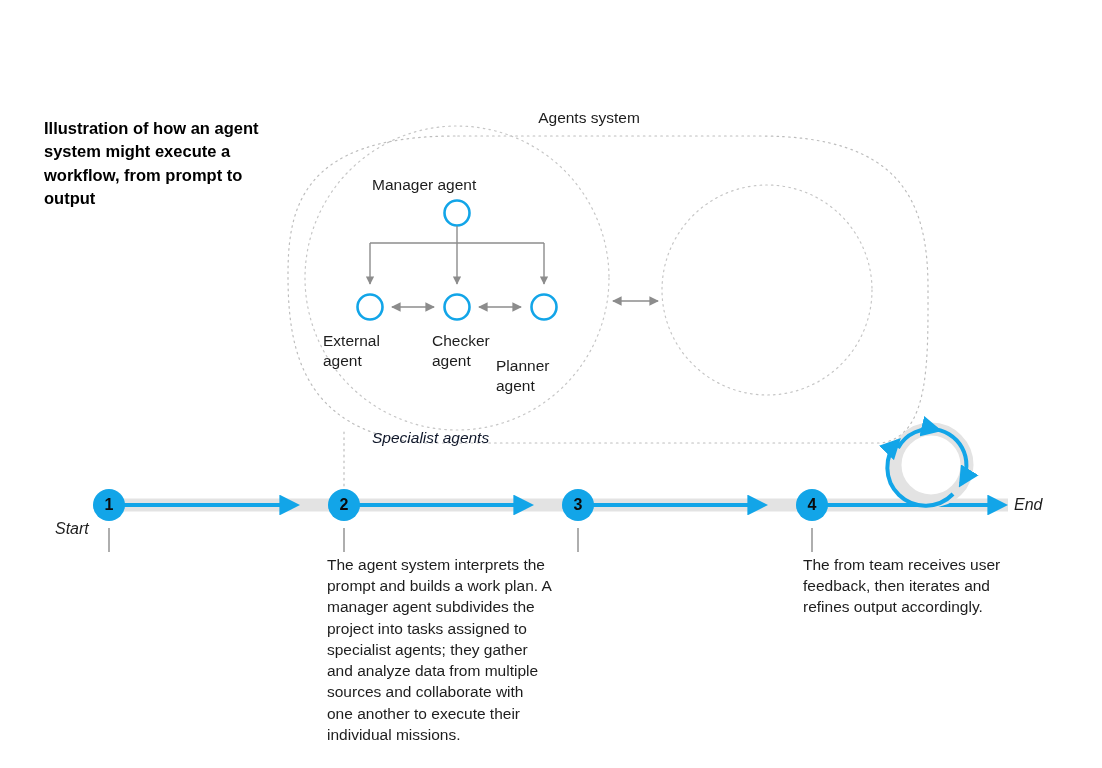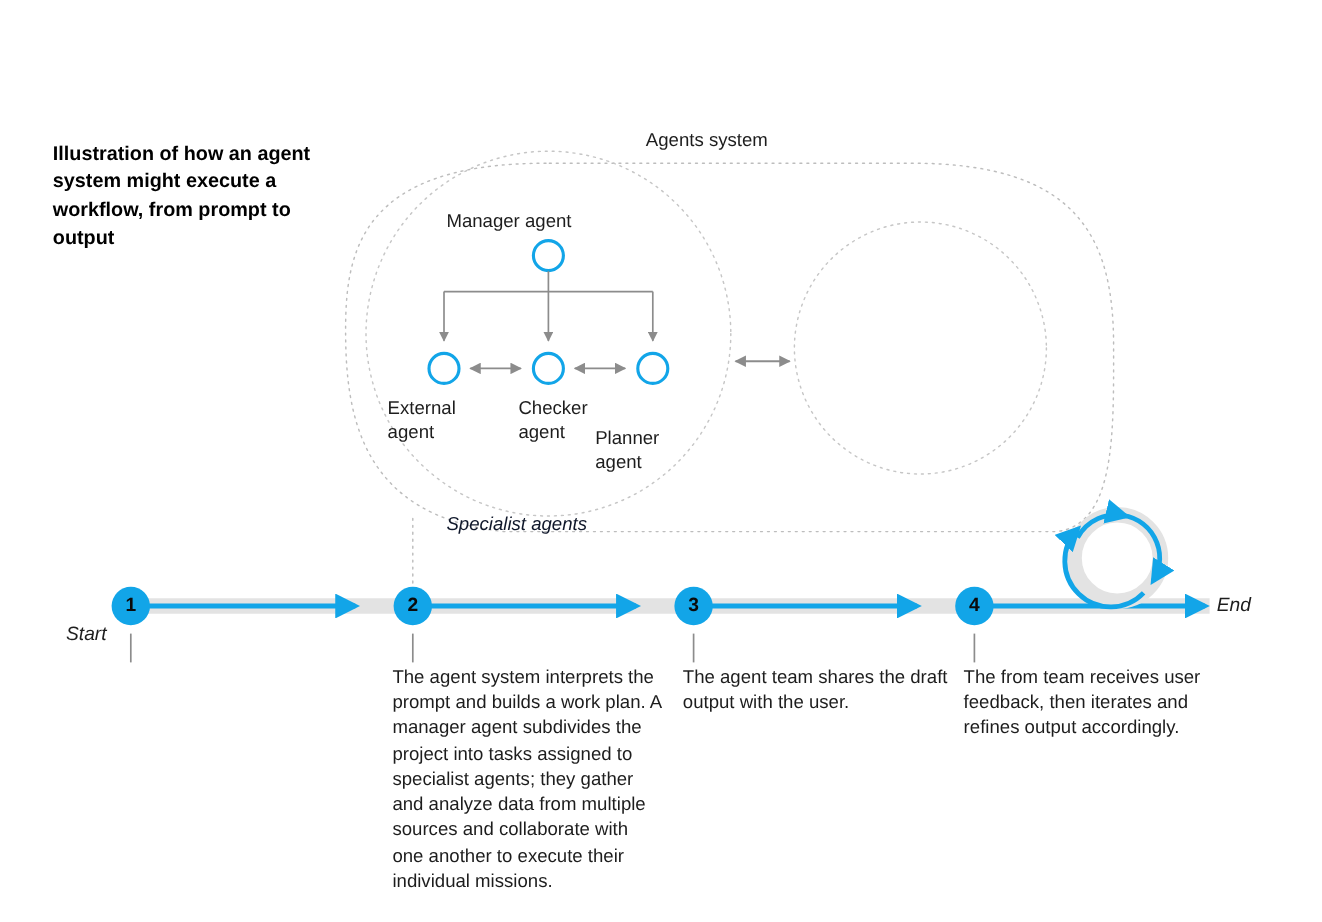--- a/index.html
+++ b/index.html
@@ -226,16 +226,15 @@
 
   <div class="tl-endlabel start">Start</div>
   <div class="tl-endlabel end">End</div>
 
   <div class="step-num" style="left:93px;  top:489px;">1</div>
   <div class="step-num" style="left:328px; top:489px;">2</div>
   <div class="step-num" style="left:562px; top:489px;">3</div>
   <div class="step-num" style="left:796px; top:489px;">4</div>
 
   <div class="step-caption sc2">The agent system interprets the prompt and builds a work plan. A manager agent subdivides the project into tasks assigned to specialist agents; they gather and analyze data from multiple sources and collaborate with one another to execute their individual missions.</div>
-  <div class="step-caption sc3">The agent team shares the draft output with the user.</div>
   <div class="step-caption sc4">The from team receives user feedback, then iterates and refines output accordingly.</div>
 
 </div>
 
 </body></html>

